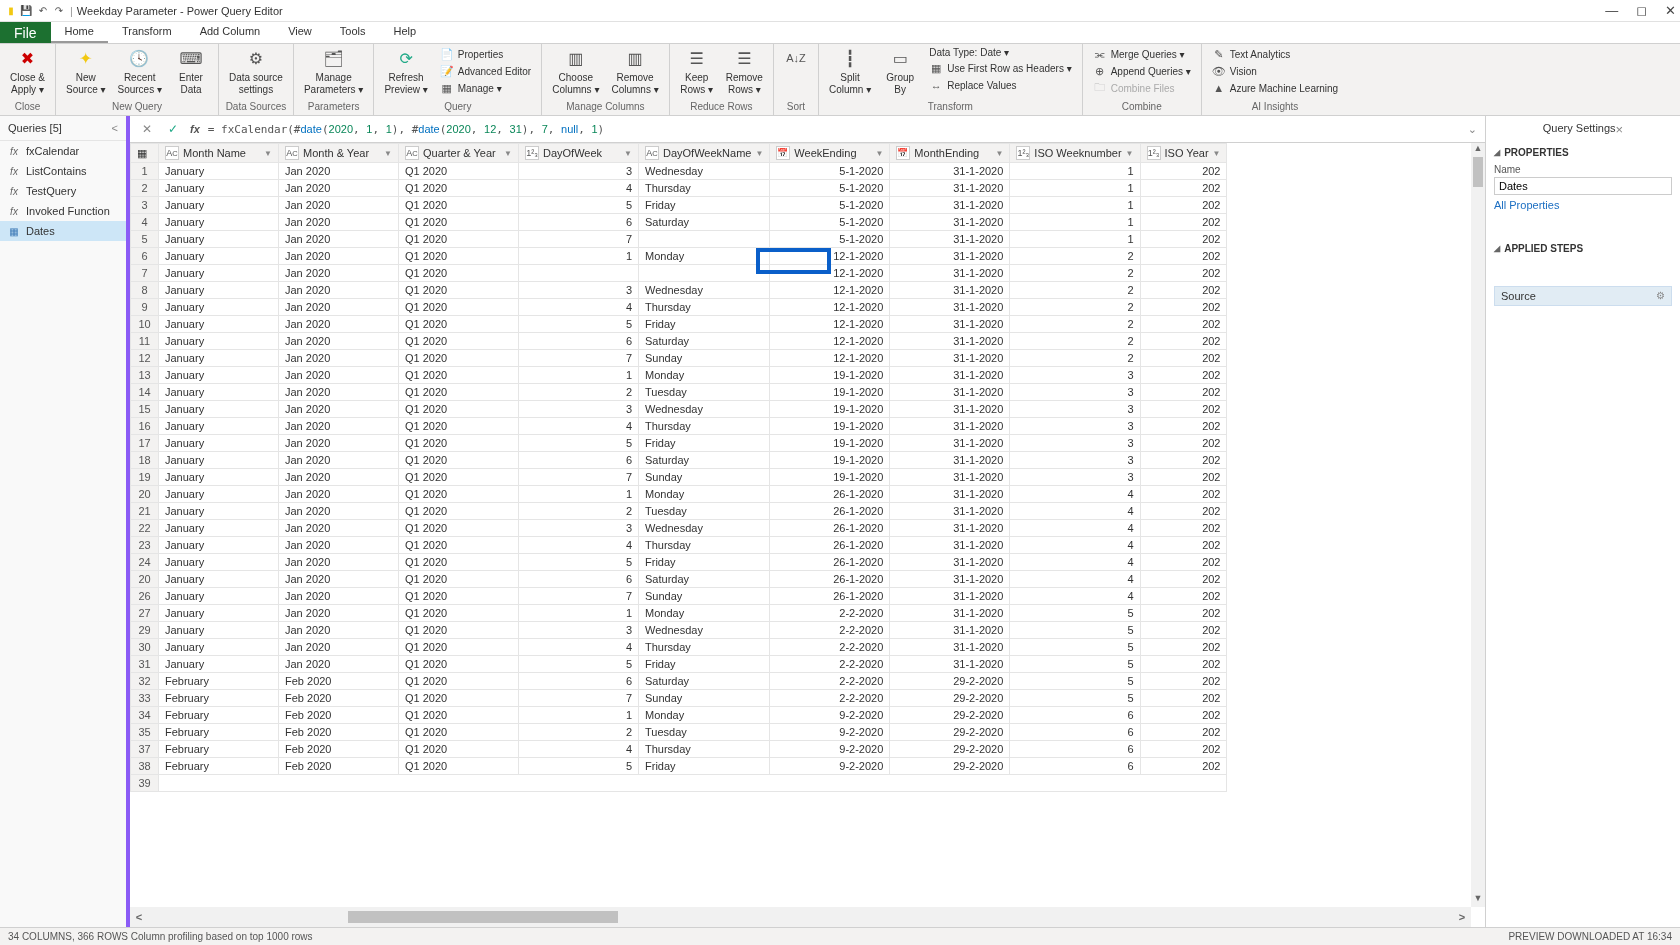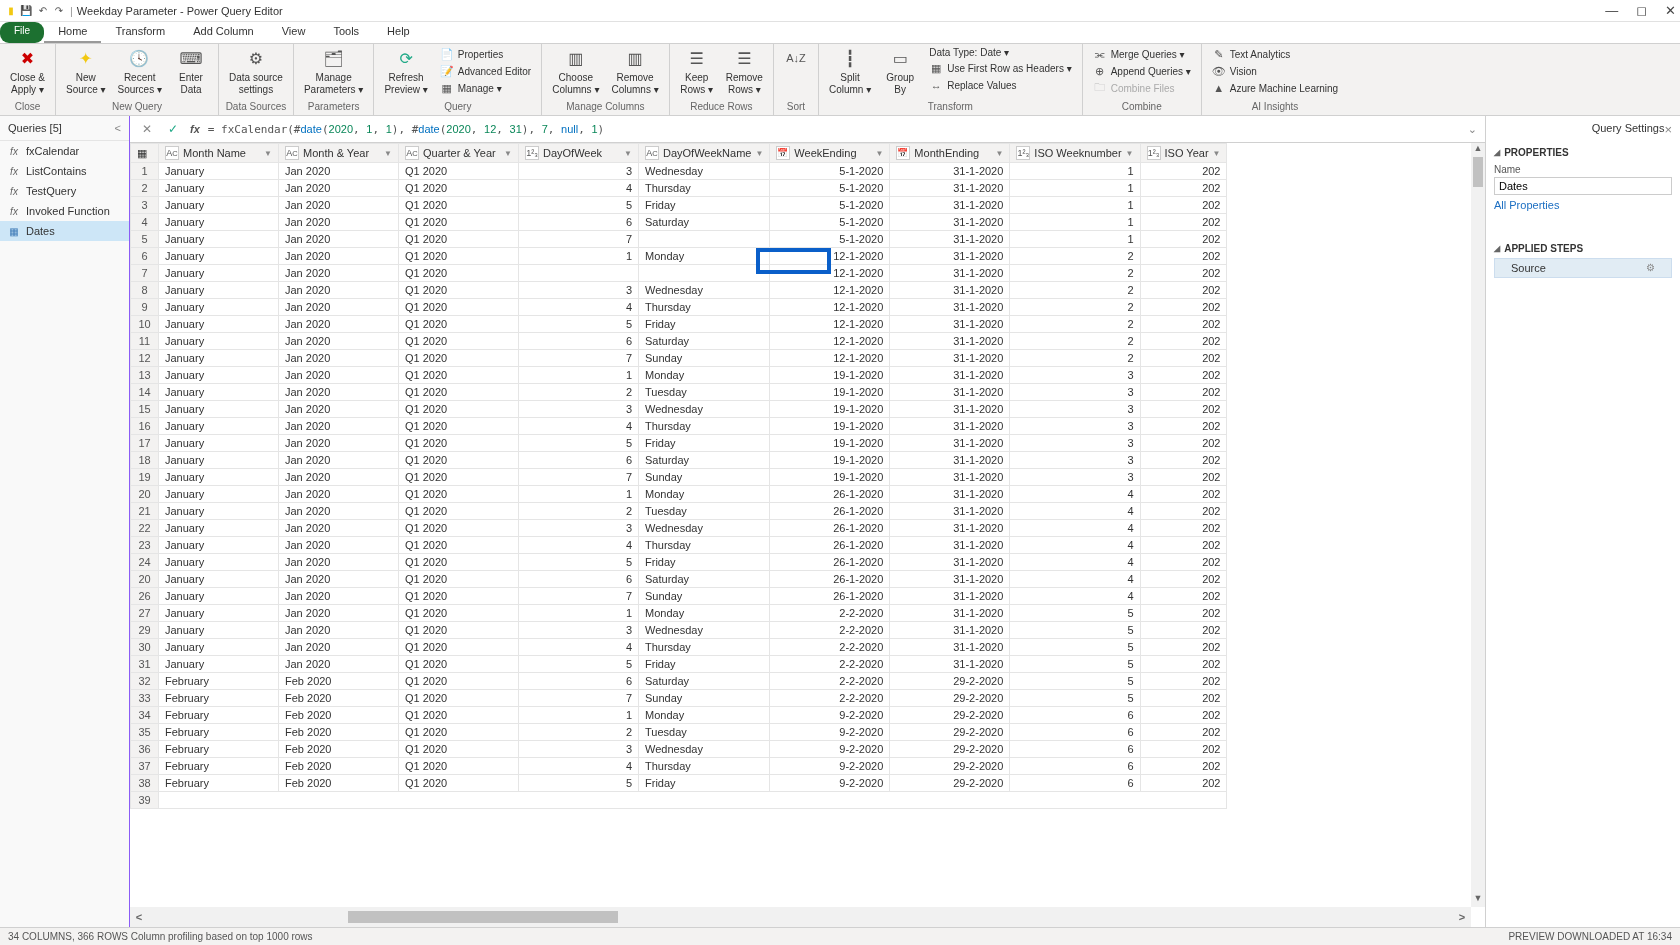--- a/index.html
+++ b/index.html
@@ -9,42 +9,42 @@
 .titlebar { height: 22px; background: #fff; display: flex; align-items: center; padding: 0 4px; border-bottom: 1px solid #e1e1e1; }
 .titlebar .qat { display: flex; gap: 2px; align-items: center; }
 .titlebar .qat span { width: 14px; height: 14px; display: inline-flex; align-items: center; justify-content: center; font-size: 10px; color: #555; }
 .titlebar .sep { color: #999; margin: 0 4px; }
 .titlebar .title { font-size: 11px; color: #333; }
 .titlebar .win-ctrls { margin-left: auto; display: flex; gap: 18px; font-size: 13px; color: #444; }
 .titlebar .win-ctrls span { cursor: pointer; }
 
 
 .menu-tabs { height: 22px; display: flex; align-items: stretch; border-bottom: 1px solid #d0d0d0; }
-.menu-tabs .file-tab { background: #1c7030; color: #fff; padding: 3px 14px; font-size: 10px; border-radius: 9px; }
+.menu-tabs .file-tab { background: #1c7030; color: #fff; padding: 3px 14px; font-size: 14px; }
 .menu-tabs .tab { padding: 3px 14px; font-size: 11px; color: #333; cursor: pointer; }
 .menu-tabs .tab.active { border-bottom: 2px solid #999; }
 
 
 .ribbon { height: 72px; background: #f3f2f1; border-bottom: 1px solid #d0d0d0; display: flex; }
 .ribbon-group { border-right: 1px solid #d0d0d0; padding: 2px 6px; display: flex; flex-direction: column; }
 .ribbon-group .group-body { flex: 1; display: flex; align-items: flex-start; gap: 4px; }
 .ribbon-group .group-label { text-align: center; font-size: 10px; color: #666; padding-bottom: 1px; }
 .rbtn-big { display: flex; flex-direction: column; align-items: center; justify-content: flex-start; padding: 2px 4px; min-width: 42px; cursor: pointer; font-size: 10px; text-align: center; line-height: 1.2; }
 .rbtn-big .ico { width: 24px; height: 22px; margin-bottom: 2px; display: flex; align-items: center; justify-content: center; font-size: 16px; color: #555; }
 .rbtn-small { display: flex; align-items: center; gap: 4px; padding: 1px 4px; font-size: 10px; cursor: pointer; white-space: nowrap; }
 .rbtn-small .ico { width: 14px; height: 14px; display: inline-flex; align-items: center; justify-content: center; font-size: 11px; color: #555; }
 .rbtn-col { display: flex; flex-direction: column; gap: 1px; }
 .disabled { color: #aaa; }
 .disabled .ico { color: #bbb; }
 
 
 .main { display: flex; height: calc(100% - 22px - 22px - 72px - 18px); }
 
 
-.queries-panel { width: 130px; border-right: 1px solid #8b5cf6; background: #f9f9f9; display: flex; flex-direction: column; }
+.queries-panel { width: 130px; border-right: 4px solid #8b5cf6; background: #f9f9f9; display: flex; flex-direction: column; }
 .queries-panel .hdr { padding: 6px 8px; font-size: 11px; border-bottom: 1px solid #e5e5e5; display: flex; justify-content: space-between; }
 .queries-panel .hdr .collapse { color: #888; cursor: pointer; }
 .queries-panel .q-item { padding: 4px 8px; font-size: 11px; display: flex; align-items: center; gap: 6px; cursor: pointer; }
 .queries-panel .q-item.sel { background: #cde6f7; }
 .q-ico { width: 12px; height: 12px; display: inline-flex; align-items: center; justify-content: center; font-size: 10px; color: #666; }
 .q-ico.fx { font-style: italic; }
 .q-ico.tbl { color: #3b78b5; }
 
 
 .formula-area { border-bottom: 1px solid #d0d0d0; padding: 4px 8px; display: flex; align-items: center; gap: 8px; }
@@ -75,27 +75,27 @@
 table.datagrid th .col-inner { display: flex; align-items: center; gap: 4px; }
 table.datagrid th .type-ico { width: 14px; height: 14px; display: inline-flex; align-items: center; justify-content: center; font-size: 9px; color: #555; border: 1px solid #ccc; background: #fff; }
 table.datagrid th .drop { margin-left: auto; color: #888; font-size: 8px; cursor: pointer; }
 table.datagrid td.num { text-align: right; }
 .corner-cell { width: 28px; background: #f3f2f1; text-align: center; }
 
 .highlight-box { position: absolute; border: 4px solid #0a5fc9; pointer-events: none; z-index: 10; }
 
 
 .settings-panel { width: 195px; border-left: 1px solid #d0d0d0; padding: 6px 8px; background: #fff; font-size: 11px; }
-.settings-panel .hdr { display: flex; justify-content: flex-end; padding-bottom: 6px; }
+.settings-panel .hdr { display: flex; justify-content: center; padding-bottom: 6px; }
 .settings-panel .hdr .close { color: #888; cursor: pointer; font-size: 13px; }
 .settings-panel .section-title { font-weight: bold; font-size: 10px; padding: 4px 0; display: flex; align-items: center; gap: 4px; }
 .settings-panel .section-title::before { content: "◢"; font-size: 8px; color: #666; transform: rotate(0); }
 .settings-panel input[type=text] { width: 100%; border: 1px solid #ccc; padding: 2px 4px; font-size: 11px; }
 .settings-panel .link { color: #1b6ec2; cursor: pointer; padding: 4px 0; display: inline-block; }
-.settings-panel .step { padding: 3px 16px; background: #e1ecf4; border: 1px solid #cde; display: flex; justify-content: space-between; }
+.settings-panel .step { padding: 3px 6px; background: #e1ecf4; border: 1px solid #cde; display: flex; justify-content: space-between; margin-top: 28px; }
 .settings-panel .step .gear { color: #888; font-size: 10px; }
 .settings-panel .field-label { font-size: 10px; color: #555; padding: 2px 0; }
 
 
 .statusbar { height: 18px; background: #f3f2f1; border-top: 1px solid #d0d0d0; display: flex; align-items: center; padding: 0 8px; font-size: 10px; color: #555; }
 .statusbar .right { margin-left: auto; }
 
 .center-col { flex: 1; display: flex; flex-direction: column; overflow: hidden; }
 </style>
 </head>
@@ -820,32 +820,20 @@
                   <td class="">Feb 2020</td>
                   <td class="">Q1 2020</td>
                   <td class="num">2</td>
                   <td class="">Tuesday</td>
                   <td class="num">9-2-2020</td>
                   <td class="num">29-2-2020</td>
                   <td class="num">6</td>
                   <td class="num">202</td>
                 </tr>
                 <tr>
-                  <td class="rownum">36</td>
-                  <td class="">February</td>
-                  <td class="">Feb 2020</td>
-                  <td class="">Q1 2020</td>
-                  <td class="num">3</td>
-                  <td class="">Wednesday</td>
-                  <td class="num">9-2-2020</td>
-                  <td class="num">29-2-2020</td>
-                  <td class="num">6</td>
-                  <td class="num">202</td>
-                </tr>
-                <tr>
                   <td class="rownum">37</td>
                   <td class="">February</td>
                   <td class="">Feb 2020</td>
                   <td class="">Q1 2020</td>
                   <td class="num">4</td>
                   <td class="">Thursday</td>
                   <td class="num">9-2-2020</td>
                   <td class="num">29-2-2020</td>
                   <td class="num">6</td>
                   <td class="num">202</td>

